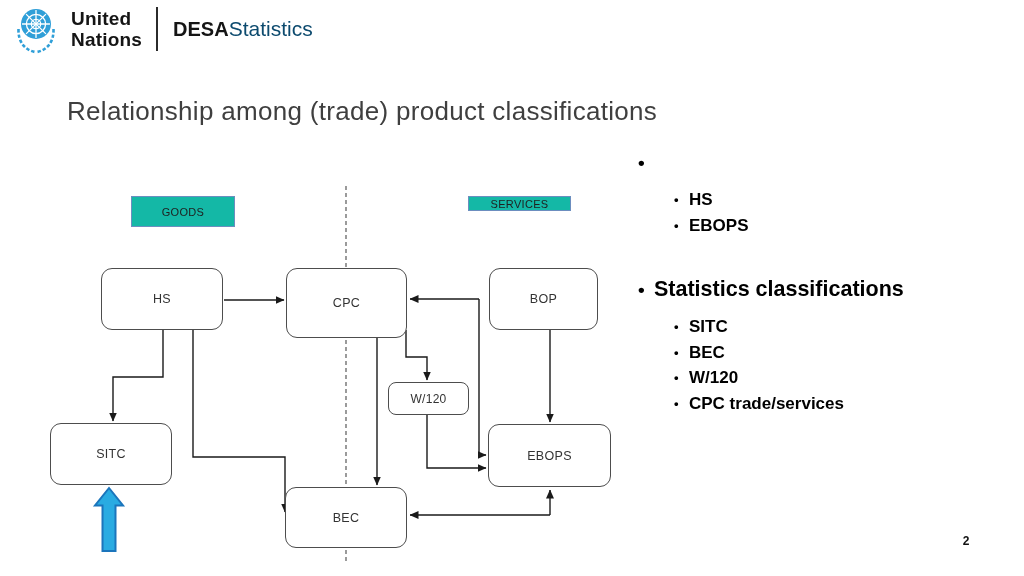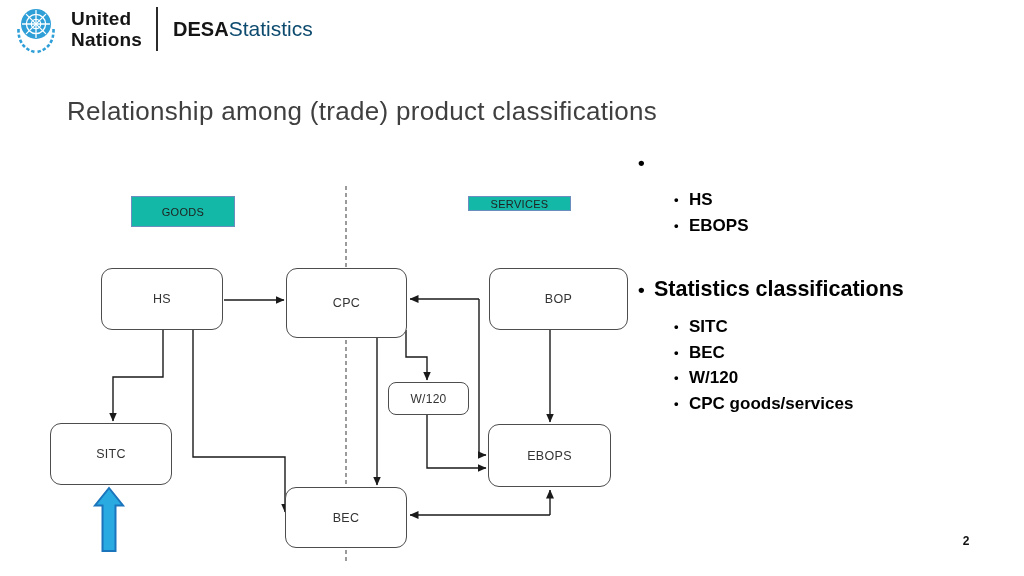--- a/index.html
+++ b/index.html
@@ -100,21 +100,21 @@
       <path d="M550,515 L550,490" marker-end="url(#ah)"></path>
     </g>
     <polygon points="109,488 95,505.5 102.5,505.5 102.5,551 115.5,551 115.5,505.5 123,505.5" fill="#29abe2" stroke="#1b75bc" stroke-width="2"></polygon>
   </svg>
 
   <div class="cat-label" style="left:131px; top:196px; width:104px; height:31px;">GOODS</div>
   <div class="cat-label" style="left:468px; top:196px; width:103px; height:15px;">SERVICES</div>
 
   <div class="node" style="left:101px; top:268px; width:122px; height:62px;">HS</div>
   <div class="node" style="left:286px; top:268px; width:121px; height:70px;">CPC</div>
-  <div class="node" style="left:489px; top:268px; width:139px; height:62px;">BOP</div>
+  <div class="node" style="left:489px; top:268px; width:109px; height:62px;">BOP</div>
   <div class="node small" style="left:388px; top:382px; width:81px; height:33px;">W/120</div>
   <div class="node" style="left:50px; top:423px; width:122px; height:62px;">SITC</div>
   <div class="node" style="left:488px; top:424px; width:123px; height:63px;">EBOPS</div>
   <div class="node" style="left:285px; top:487px; width:122px; height:61px;">BEC</div>
 
   <div class="bullets">
     <div class="b-block">
       <div class="b-heading">
         <span class="dot1">•</span>
       </div>
@@ -143,21 +143,21 @@
         <div class="b-item">
           <span class="dot2">•</span>
           <span>BEC</span>
         </div>
         <div class="b-item">
           <span class="dot2">•</span>
           <span>W/120</span>
         </div>
         <div class="b-item">
           <span class="dot2">•</span>
-          <span>CPC goods/services</span>
+          <span>CPC trade/services</span>
         </div>
       </div>
     </div>
   </div>
 
   <div class="page-num">2</div>
 
 </div>
 
 </body></html>

